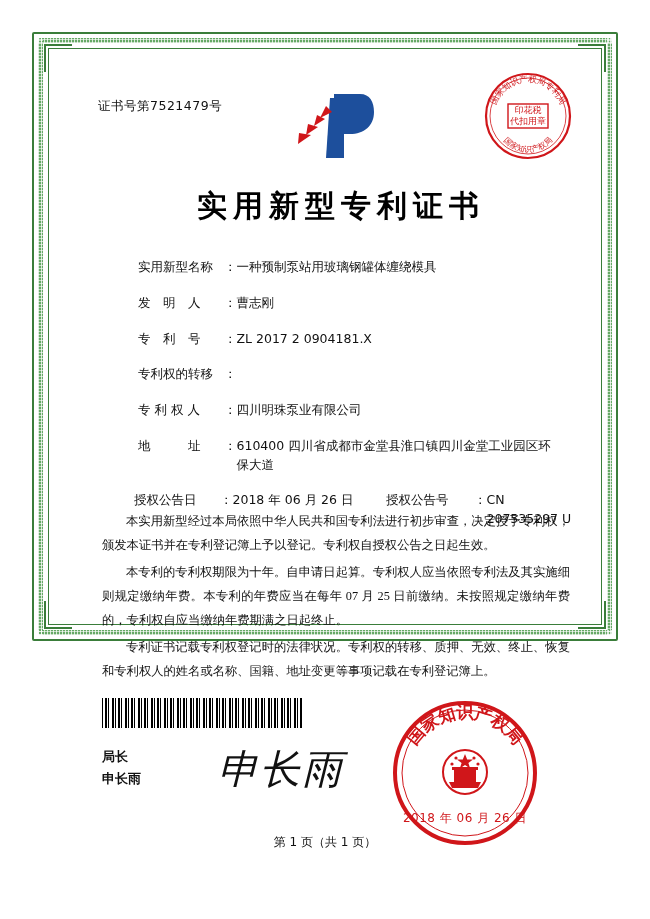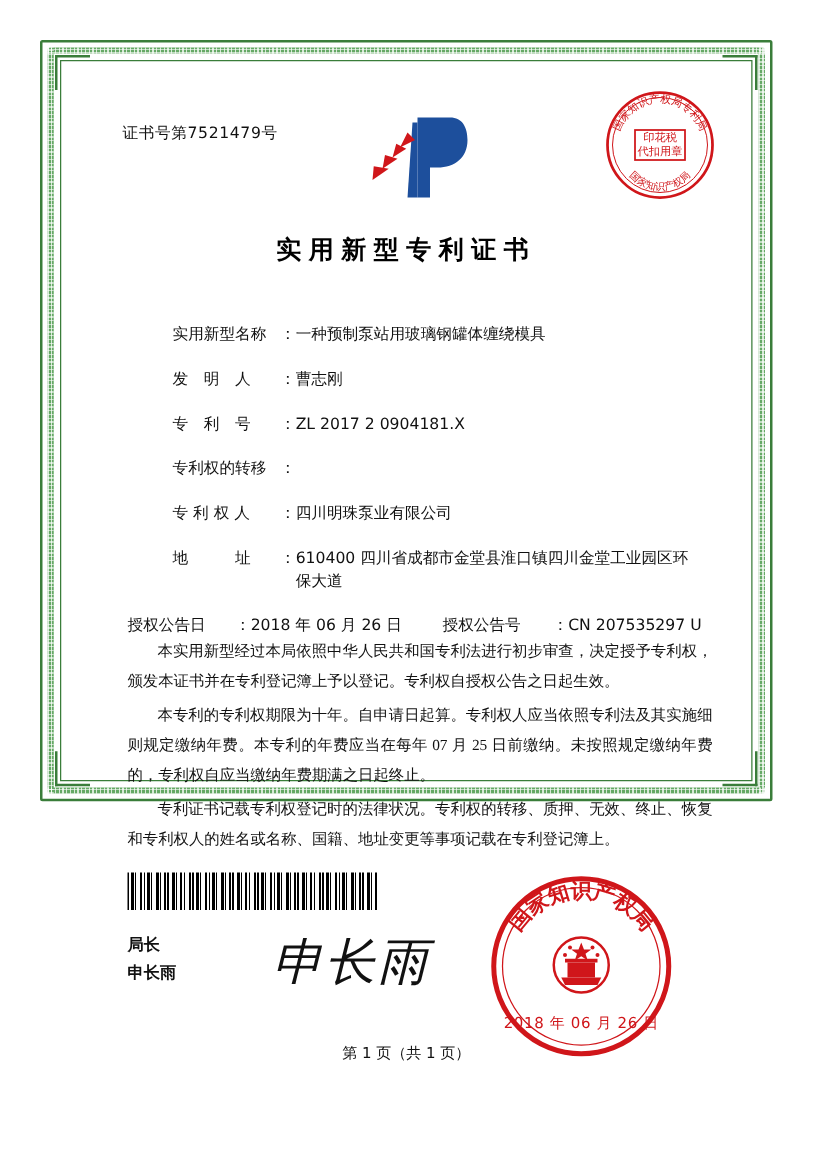--- a/index.html
+++ b/index.html
@@ -97,26 +97,26 @@
 
   
   .seal-top {
     position: absolute;
     right: 18px; top: 12px;
     width: 92px; height: 92px;
   }
 
   .title {
     position: absolute;
-    left: 0; top: 128px;
+    left: 16px; top: 128px;
     width: 534px;
     text-align: center;
     font-family: "DejaVu Serif", "Liberation Serif", serif;
     font-weight: bold;
-    font-size: 20px;
+    font-size: 30px;
     letter-spacing: 6px;
     color: #000;
   }
 
   
   .fields {
     position: absolute;
     left: 44px; top: 200px;
     width: 470px;
     font-size: 12.5px;
@@ -144,21 +144,21 @@
   }
   .field-value .cont {
     display: block;
   }
 
   
   .announce-row {
     display: flex;
     margin-bottom: 14px;
   }
-  .announce-left { display: flex; width: 252px; }
+  .announce-left { display: flex; width: 252px; margin-left: 32px; }
   .announce-right { display: flex; flex: 1; }
   .announce-right .field-label { width: 88px; flex: 0 0 88px; }
 
   
   .paragraphs {
     position: absolute;
     left: 44px; top: 452px;
     width: 468px;
     font-size: 12.3px;
     line-height: 1.95;

